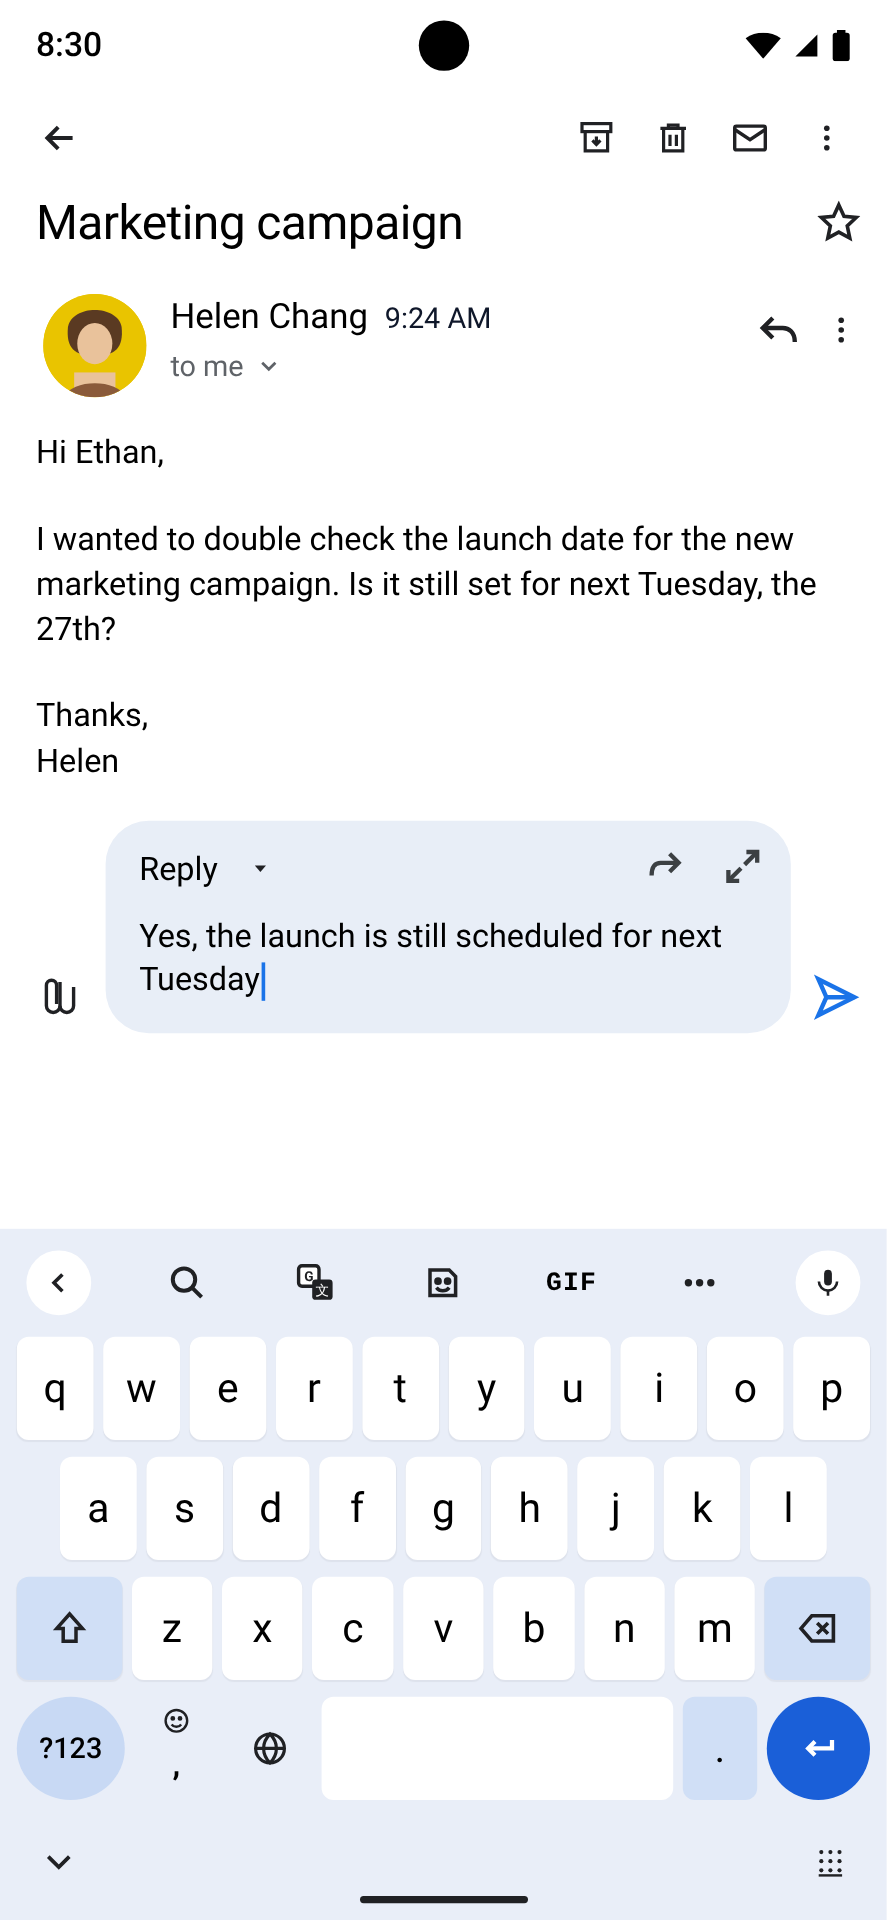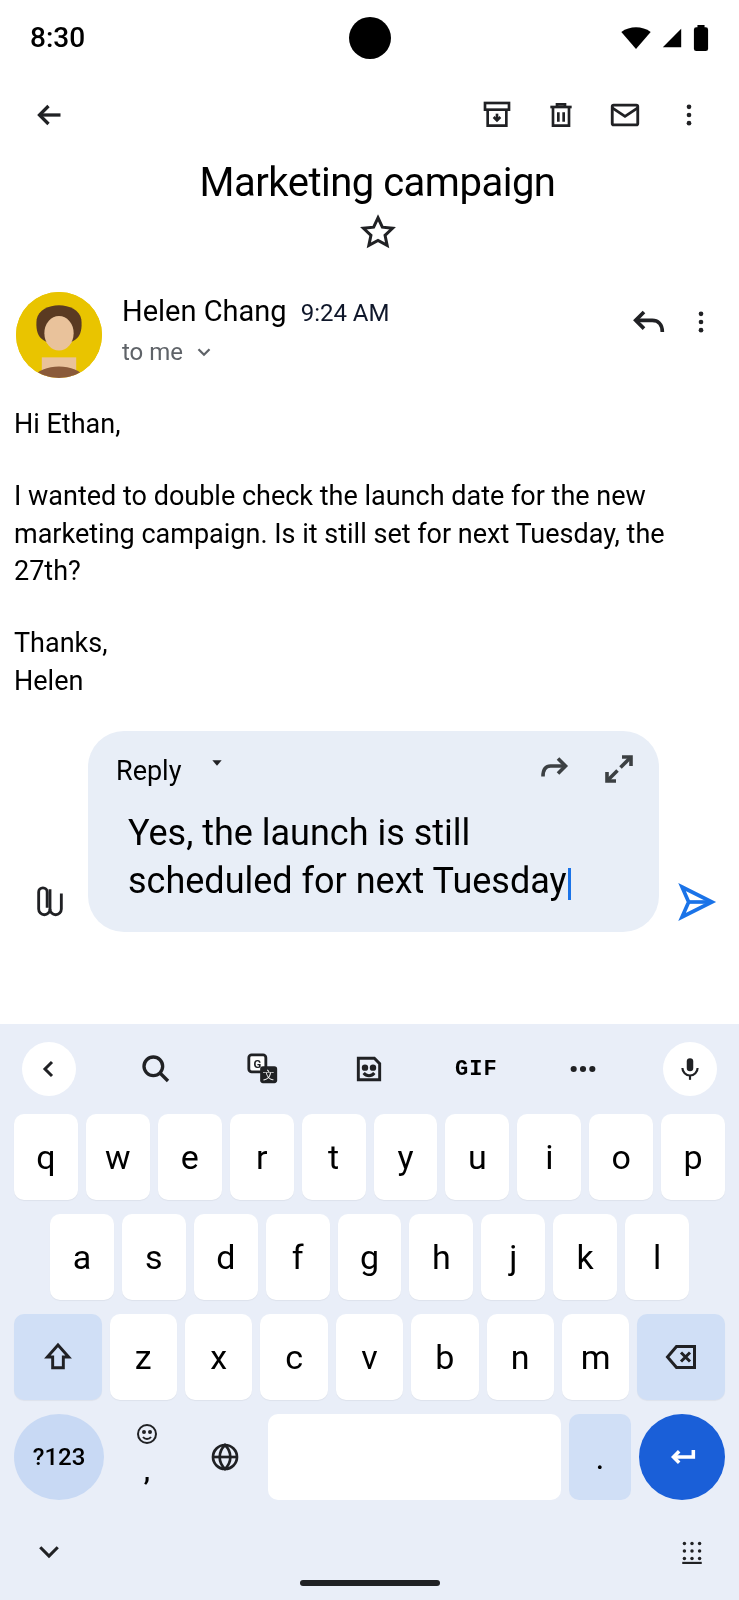--- a/index.html
+++ b/index.html
@@ -30,54 +30,54 @@
   gap: 12px;
 }
 .icon-btn {
   width: 52px; height: 52px;
   display:flex; align-items:center; justify-content:center;
   cursor:pointer;
 }
 .flex-spacer { flex:1; }
 
 .subject-row {
-  display:flex; align-items:center; padding: 4px 14px 16px 30px; flex-direction: column;
+  display:flex; align-items:center; padding: 4px 14px 16px 30px;
 }
 .subject { font-size: 40px; font-weight: 400; letter-spacing: -0.5px; flex:1; }
 
-.sender-block { display:flex; align-items:flex-start; padding: 18px 24px 8px 16px; gap: 20px;}
+.sender-block { display:flex; align-items:flex-start; padding: 18px 24px 8px 16px; gap: 20px; margin-left: 20px;}
 .avatar {
   width: 86px; height: 86px; border-radius: 50%;
   background: linear-gradient(#e6c200, #e6c200);
   position:relative; overflow:hidden; flex-shrink:0;
 }
 .avatar svg { width:100%; height:100%; }
 .sender-meta { flex:1; padding-top:2px;}
 .sender-line { display:flex; align-items:baseline; gap:14px;}
 .sender-name { font-size:29px; font-weight:400; }
 .sender-time { font-size:24px; color:#0f172a; }
 .recipient-line { display:flex; align-items:center; gap:10px; color:#5f6368; font-size:24px; margin-top:10px;}
 .sender-actions { display:flex; align-items:center; gap:18px; padding-top:10px;}
 
-.body-text { padding: 20px 14px; font-size: 27px; line-height: 1.4; }
+.body-text { padding: 20px 30px; font-size: 27px; line-height: 1.4; }
 .body-text p { margin-bottom: 34px; }
 
 .reply-area { display:flex; align-items:flex-end; padding: 10px 12px 8px 20px; gap:4px; }
 .attach-btn { width:60px; height:60px; display:flex; align-items:center; justify-content:center; cursor:pointer; }
 .reply-box {
   flex:1;
   background:#e8eef7;
   border-radius: 36px;
   padding: 20px 22px 26px 28px;
   margin: 0 4px;
 }
 .reply-top { display:flex; align-items:center; margin-bottom: 18px;}
-.reply-label { font-size:27px; font-weight:400; display:flex; align-items:flex-start; gap:28px; cursor:pointer;}
+.reply-label { font-size:27px; font-weight:400; display:flex; align-items:center; gap:28px; cursor:pointer;}
 .reply-top-right { margin-left:auto; display:flex; gap:28px; }
-.reply-text { font-size:36px; line-height:1.35; position:relative;margin-left:12px;}
+.reply-text { font-size:27px; line-height:1.35; position:relative;}
 .cursor { display:inline-block; width:3px; height:32px; background:#1a73e8; vertical-align:middle; margin-left:1px;}
 .send-btn { width:60px; height:60px; display:flex; align-items:center; justify-content:center; cursor:pointer; }
 
 .keyboard {
   position:absolute; bottom:0; left:0; right:0;
   background:#e9eef8;
   padding: 10px 10px 2px 10px;
 }
 .kb-toolbar { display:flex; align-items:center; justify-content:space-between; padding: 8px 12px 18px 12px;}
 .kb-tool { width:54px; height:54px; display:flex; align-items:center; justify-content:center; cursor:pointer;}

